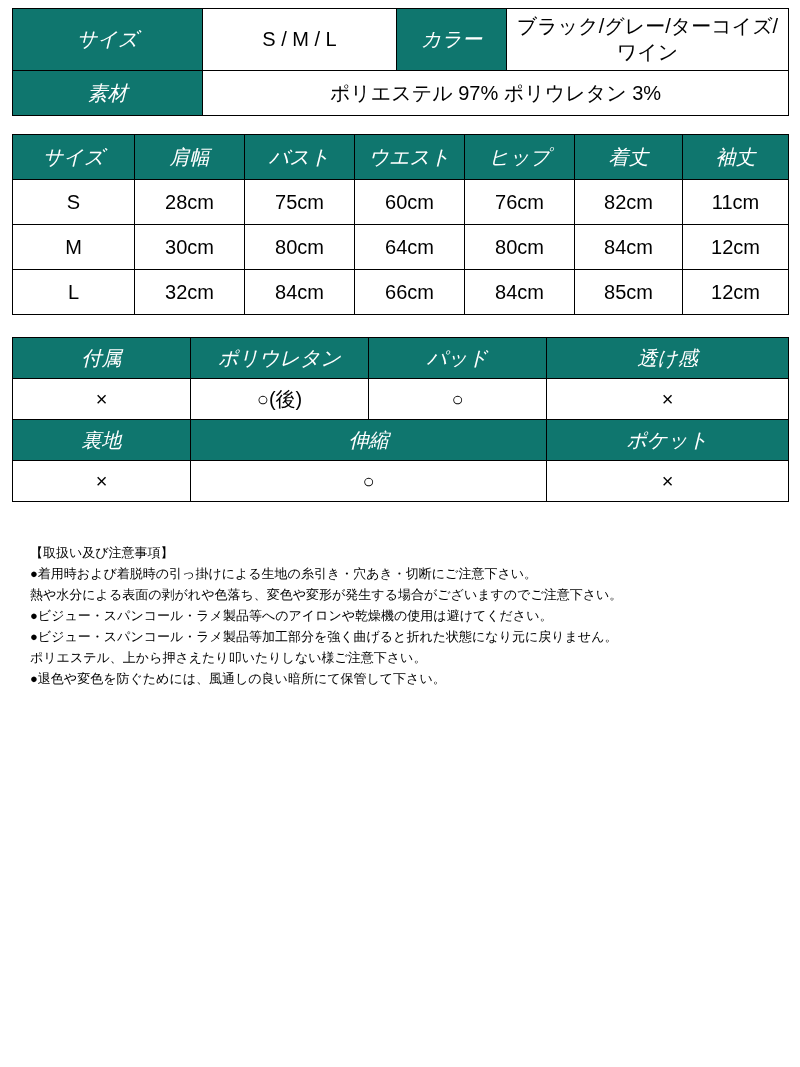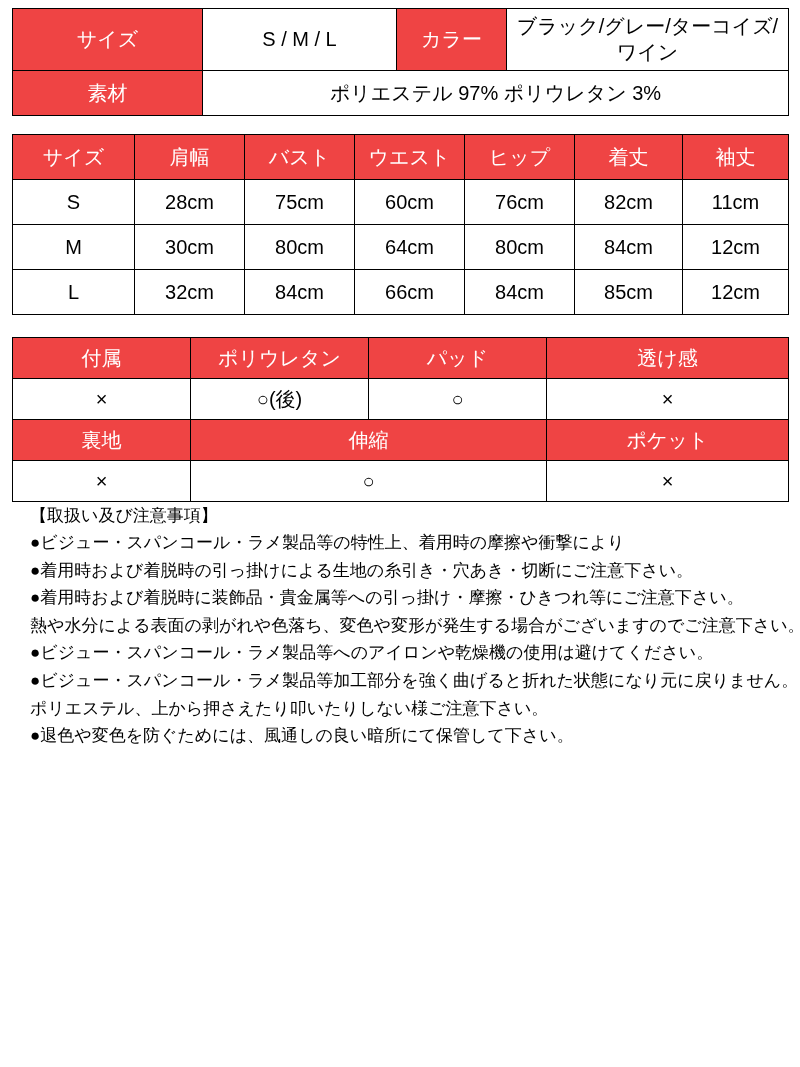--- a/index.html
+++ b/index.html
@@ -29,22 +29,23 @@
   td, th {
     border: 1px solid #000000;
     text-align: center;
     vertical-align: middle;
     font-weight: normal;
     font-size: 20px;
     padding: 4px 2px;
     line-height: 1.32;
   }
   .hdr {
-    background: #ef4444;
+    background: #0f766e;
     color: #ffffff;
+    font-style: italic;
   }
   .cell {
     background: #ffffff;
     color: #000000;
   }
 
   
   .t-spec td { height: 28px; }
   .t-spec .r1 td { height: 46px; }
   .t-spec .r2 td { height: 36px; }
@@ -58,22 +59,23 @@
   .t-attr { margin-top: 22px; }
   .t-attr td { height: 32px; }
 
   .mark {
     font-size: 20px;
     line-height: 1;
   }
 
   
   .notes {
+    margin-top: 40px;
     padding-left: 18px;
-    font-size: 17px;
+    font-size: 13px;
     line-height: 1.62;
     color: #000000;
     font-family: Liberation Serif, serif;
   }
   .notes .line {
     white-space: pre;
   }
 </style>
 </head>
 <body>
@@ -179,23 +181,21 @@
       <tr>
         <td class="cell mark">×</td>
         <td class="cell mark" colspan="2">○</td>
         <td class="cell mark">×</td>
       </tr>
     </tbody>
   </table>
 
   <div class="notes">
     <div class="line">【取扱い及び注意事項】</div>
-    <div class="line">●ビジュー・スパンコール・ラメ製品等の特性上、着用時の摩擦や衝撃により</div>
     <div class="line">●着用時および着脱時の引っ掛けによる生地の糸引き・穴あき・切断にご注意下さい。</div>
-    <div class="line">●着用時および着脱時に装飾品・貴金属等への引っ掛け・摩擦・ひきつれ等にご注意下さい。</div>
     <div class="line">熱や水分による表面の剥がれや色落ち、変色や変形が発生する場合がございますのでご注意下さい。</div>
     <div class="line">●ビジュー・スパンコール・ラメ製品等へのアイロンや乾燥機の使用は避けてください。</div>
     <div class="line">●ビジュー・スパンコール・ラメ製品等加工部分を強く曲げると折れた状態になり元に戻りません。</div>
     <div class="line">ポリエステル、上から押さえたり叩いたりしない様ご注意下さい。</div>
     <div class="line">●退色や変色を防ぐためには、風通しの良い暗所にて保管して下さい。</div>
   </div>
 
 </div>
 
 </body></html>

